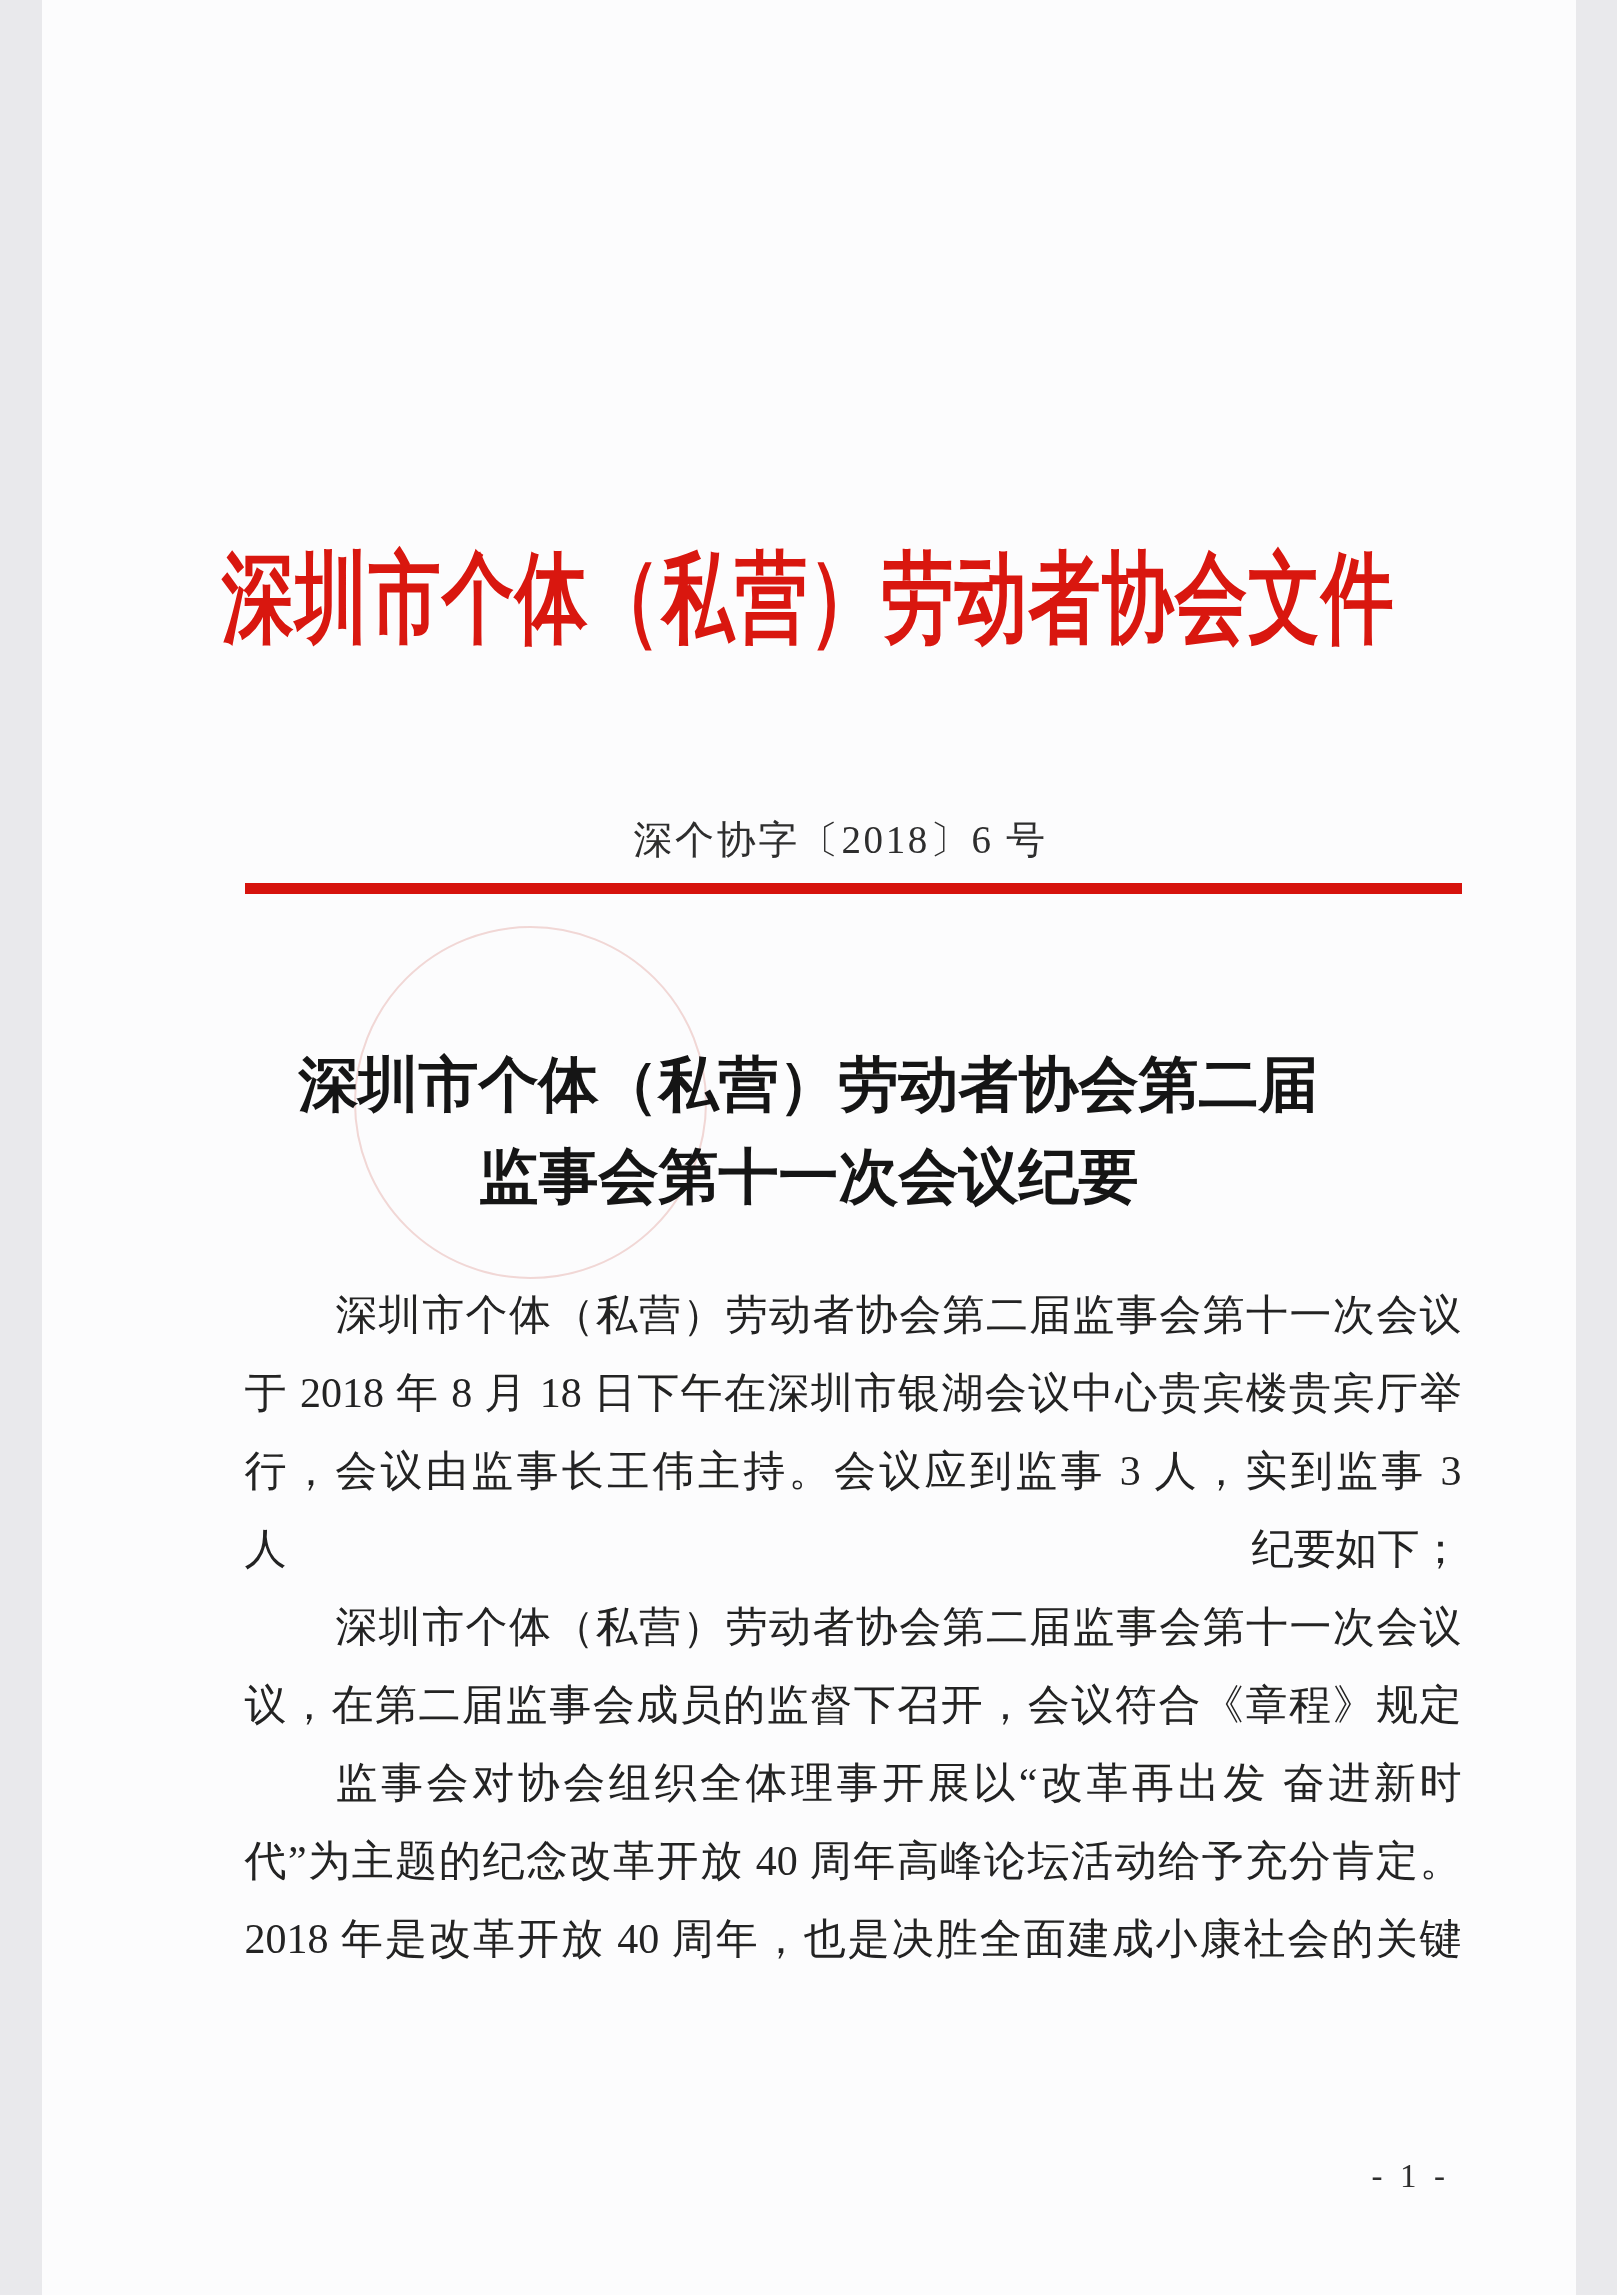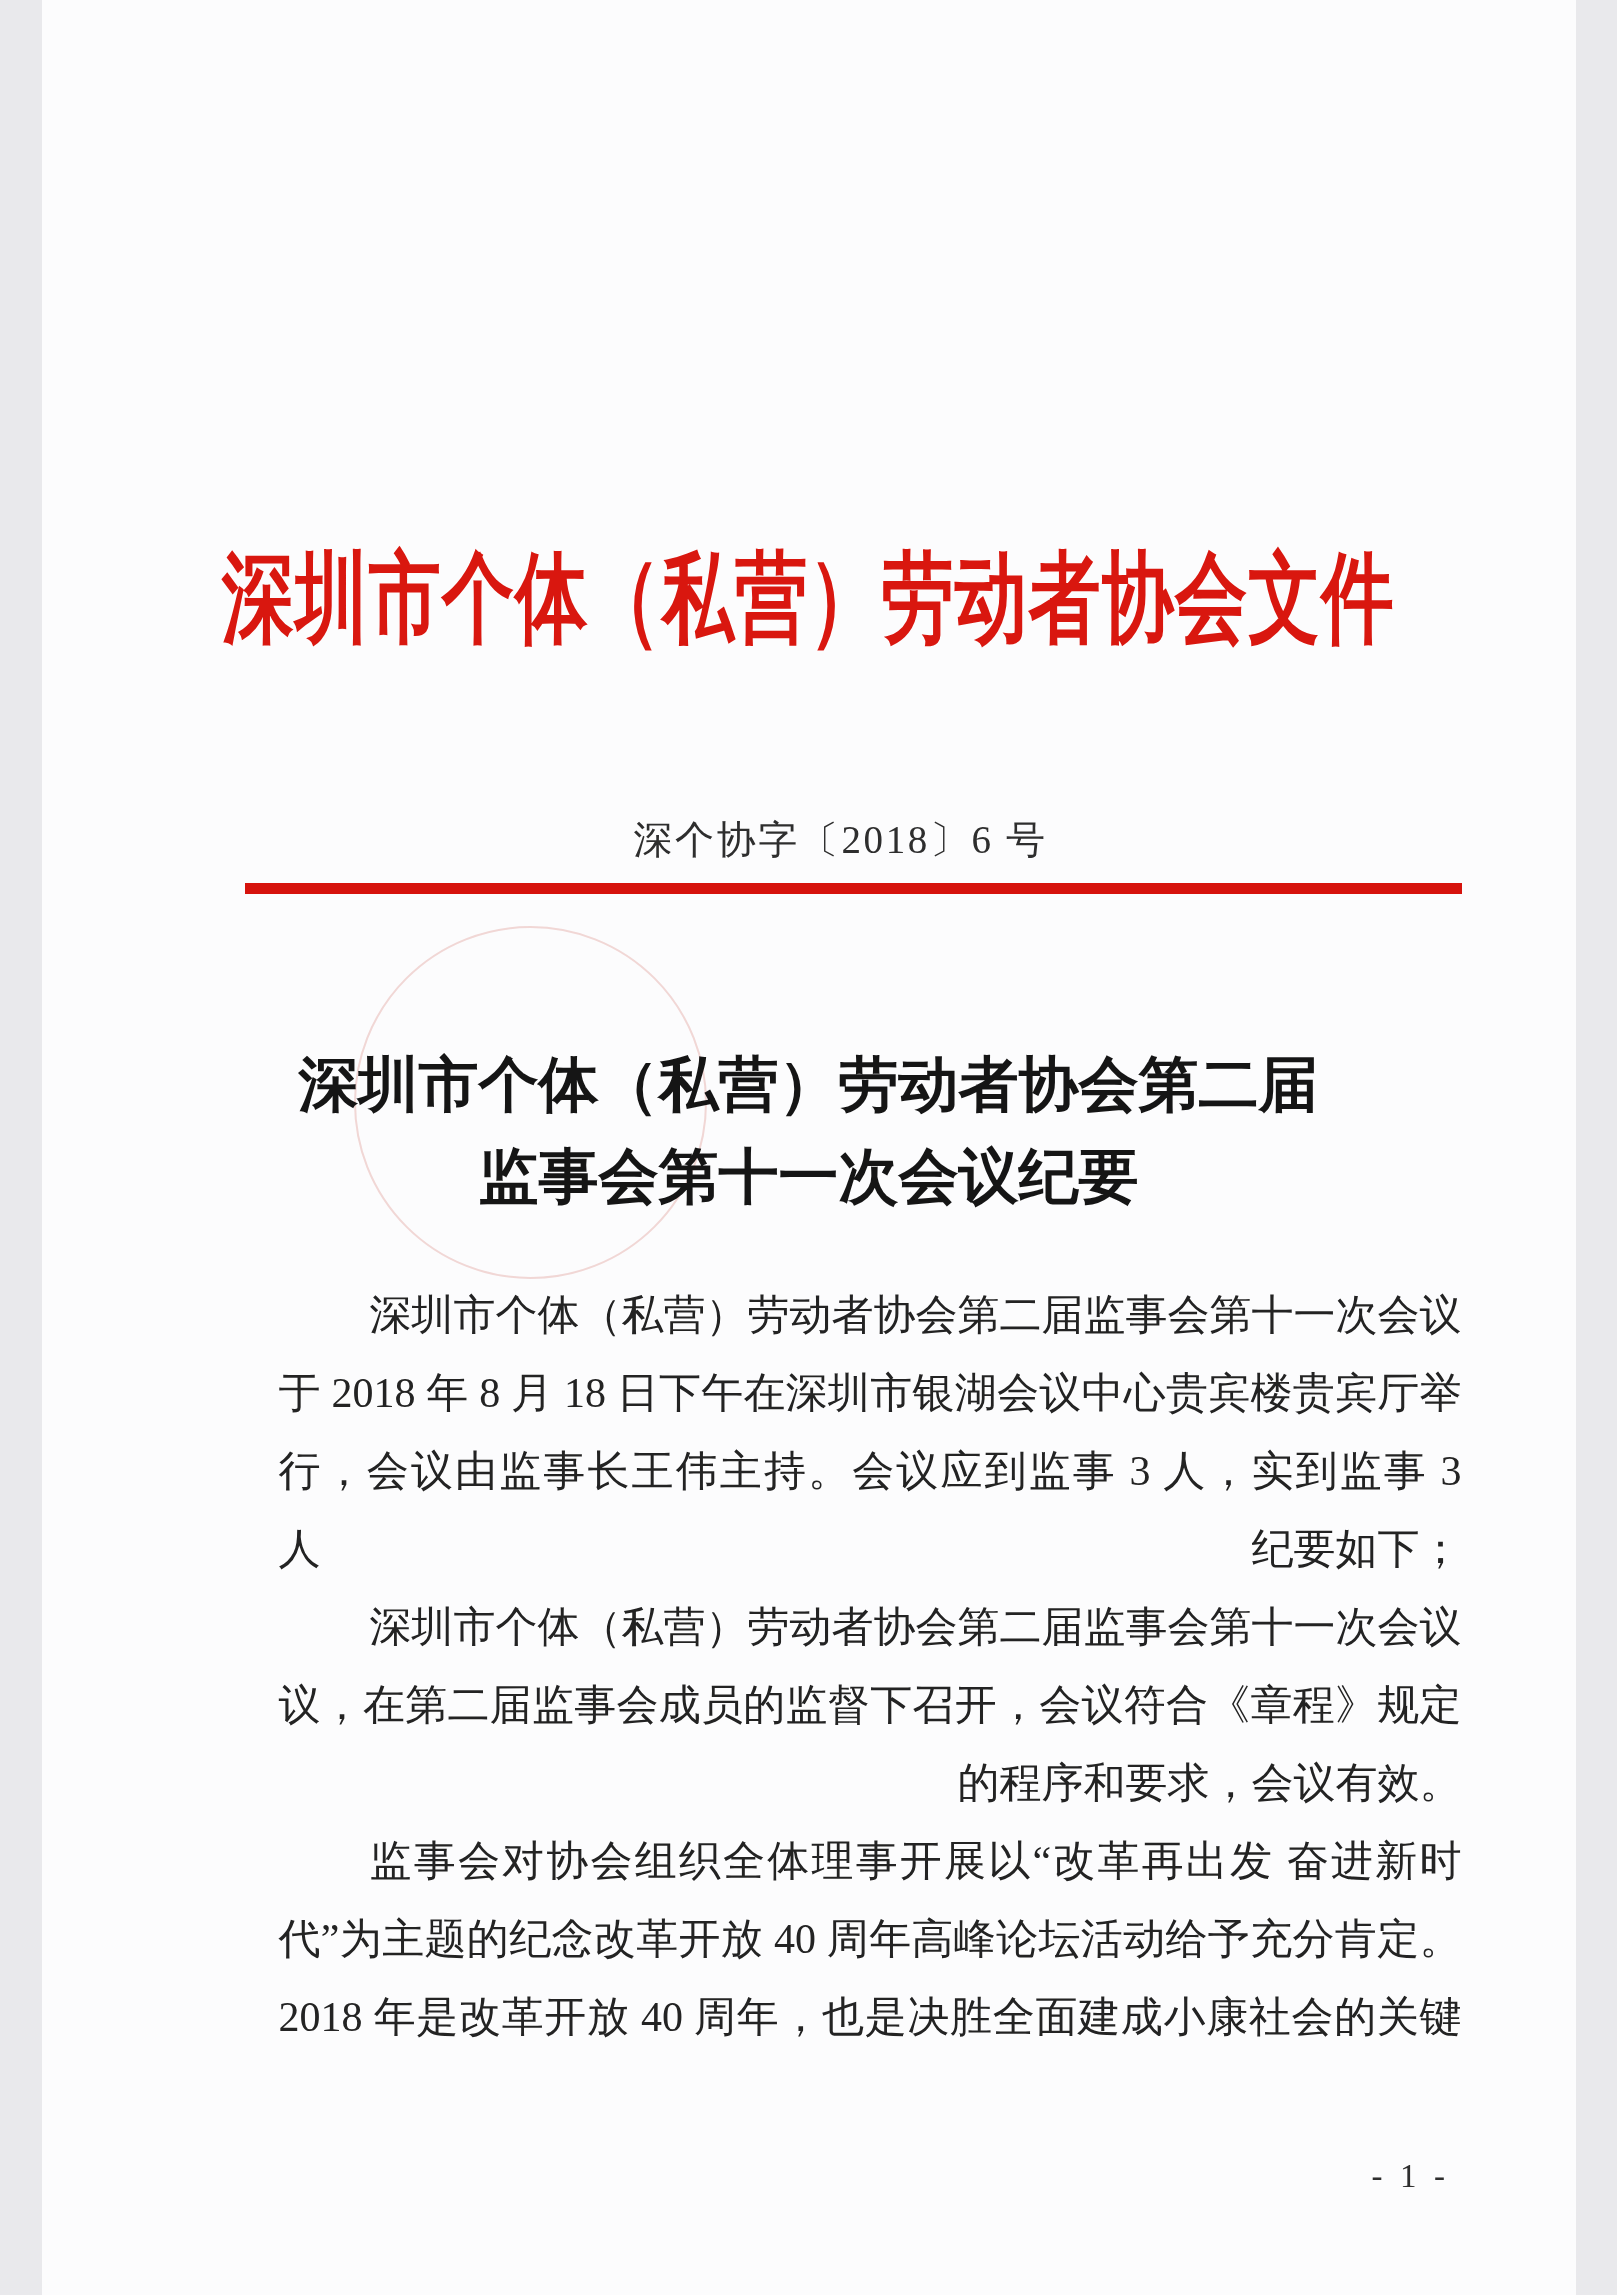--- a/index.html
+++ b/index.html
@@ -88,21 +88,20 @@
   }
   .body-text .line {
     line-height: 78px;
     height: 78px;
     text-align: right;
     overflow: visible;
   }
   .body-text .line.justify {
     text-align: justify;
     text-align-last: justify;
-    margin-left: 34px;
   }
   .body-text .line.indent {
     text-indent: 91px;
   }
   
   .page-num {
     position: absolute;
     top: 2158px;
     left: 1369px;
     transform: translateX(-50%);
@@ -130,21 +129,20 @@
     <div>监事会第十一次会议纪要</div>
   </div>
 
   <div class="body-text" id="body-lines" style="color: rgb(35, 35, 35);">
       <div class="line justify indent">深圳市个体（私营）劳动者协会第二届监事会第十一次会议</div>
       <div class="line justify">于 2018 年 8 月 18 日下午在深圳市银湖会议中心贵宾楼贵宾厅举</div>
       <div class="line justify">行，会议由监事长王伟主持。会议应到监事 3 人，实到监事 3 人，</div>
       <div class="line">纪要如下：</div>
       <div class="line justify indent">深圳市个体（私营）劳动者协会第二届监事会第十一次会议</div>
       <div class="line justify">议，在第二届监事会成员的监督下召开，会议符合《章程》规定</div>
-      <div class="line">的程序和要求，会议有效。</div>
       <div class="line justify indent">监事会对协会组织全体理事开展以“改革再出发 奋进新时</div>
       <div class="line justify">代”为主题的纪念改革开放 40 周年高峰论坛活动给予充分肯定。</div>
       <div class="line justify">2018 年是改革开放 40 周年，也是决胜全面建成小康社会的关键</div>
     </div>
 
   <div class="page-num">- 1 -</div>
 
 </div>
 
 

